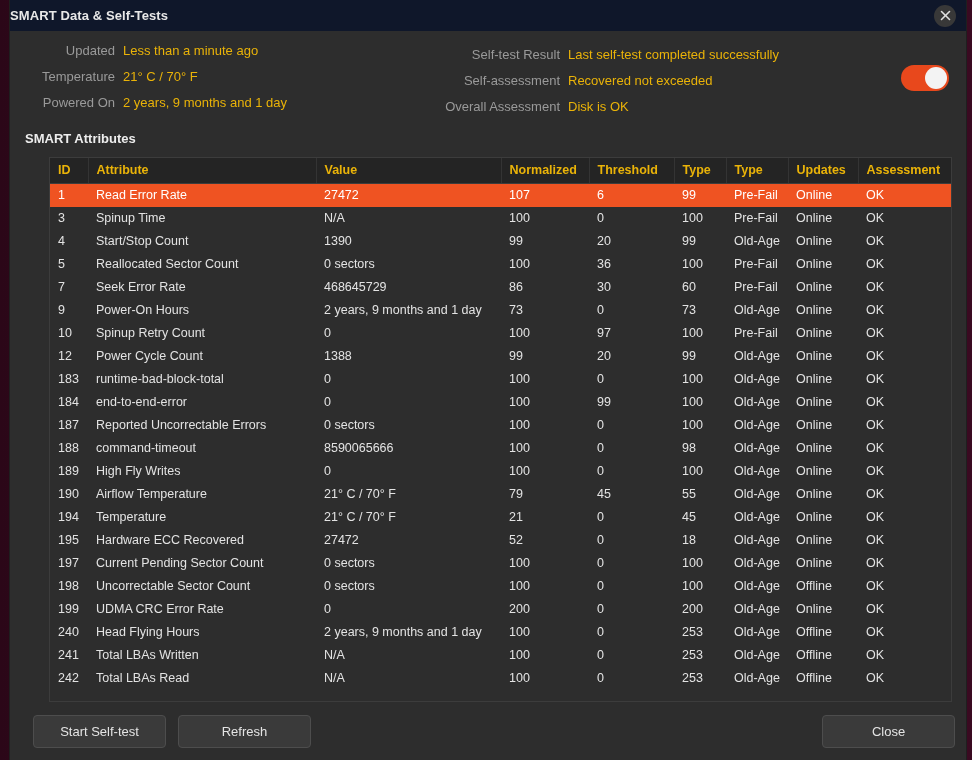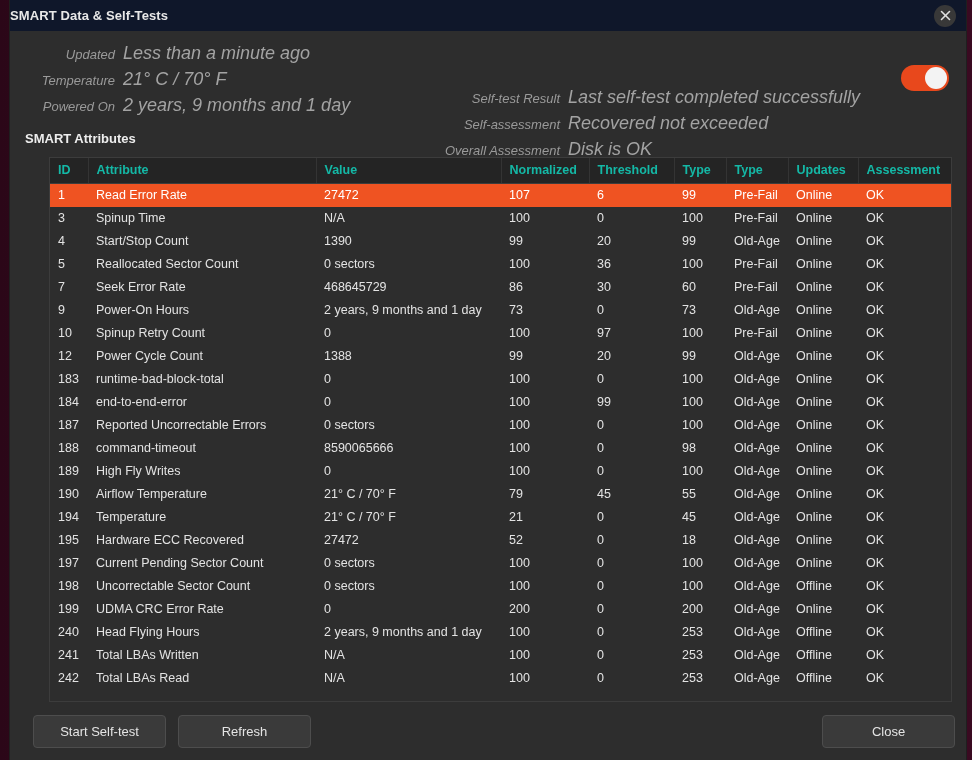--- a/index.html
+++ b/index.html
@@ -67,39 +67,38 @@
   
   #info {
     position: relative;
     padding: 12px 0 4px 0;
     flex: 0 0 auto;
   }
   .info-row {
     display: flex;
     align-items: baseline;
     height: 26px;
-    font-style: italic;
   }
   .lbl {
     color: #9a9a9a;
     font-size: 13px;
     text-align: right;
     white-space: nowrap;
   }
   .val {
-    color: #a3a3a3;
-    font-size: 18px;
+    color: #eab308;
+    font-size: 13px;
     white-space: nowrap;
   }
   .col-a .lbl { width: 105px; }
   .col-a .val { margin-left: 8px; }
   .col-b { position: absolute; left: 398px; top: 16px; }
   .col-b .info-row { height: 26px; }
   .col-b .lbl { width: 152px; }
-  .col-b .val { margin-left: 8px; margin-top: 40px; }
+  .col-b .val { margin-left: 8px; }
 
   #toggle {
     position: absolute;
     right: 17px;
     top: 34px;
     width: 48px;
     height: 26px;
     border-radius: 13px;
     background: #e8481c;
     cursor: pointer;
@@ -133,21 +132,21 @@
     min-height: 0;
   }
   table {
     width: 100%;
     border-collapse: collapse;
     table-layout: fixed;
     font-size: 12.5px;
   }
   thead th {
     background: #242424;
-    color: #14b8a6;
+    color: #eab308;
     font-weight: bold;
     font-size: 12.5px;
     text-align: left;
     padding: 5px 0 6px 0;
     border-bottom: 1px solid #3c3c3c;
     border-right: 1px solid #343434;
     white-space: nowrap;
   }
   thead th:last-child { border-right: none; }
   tbody td {

